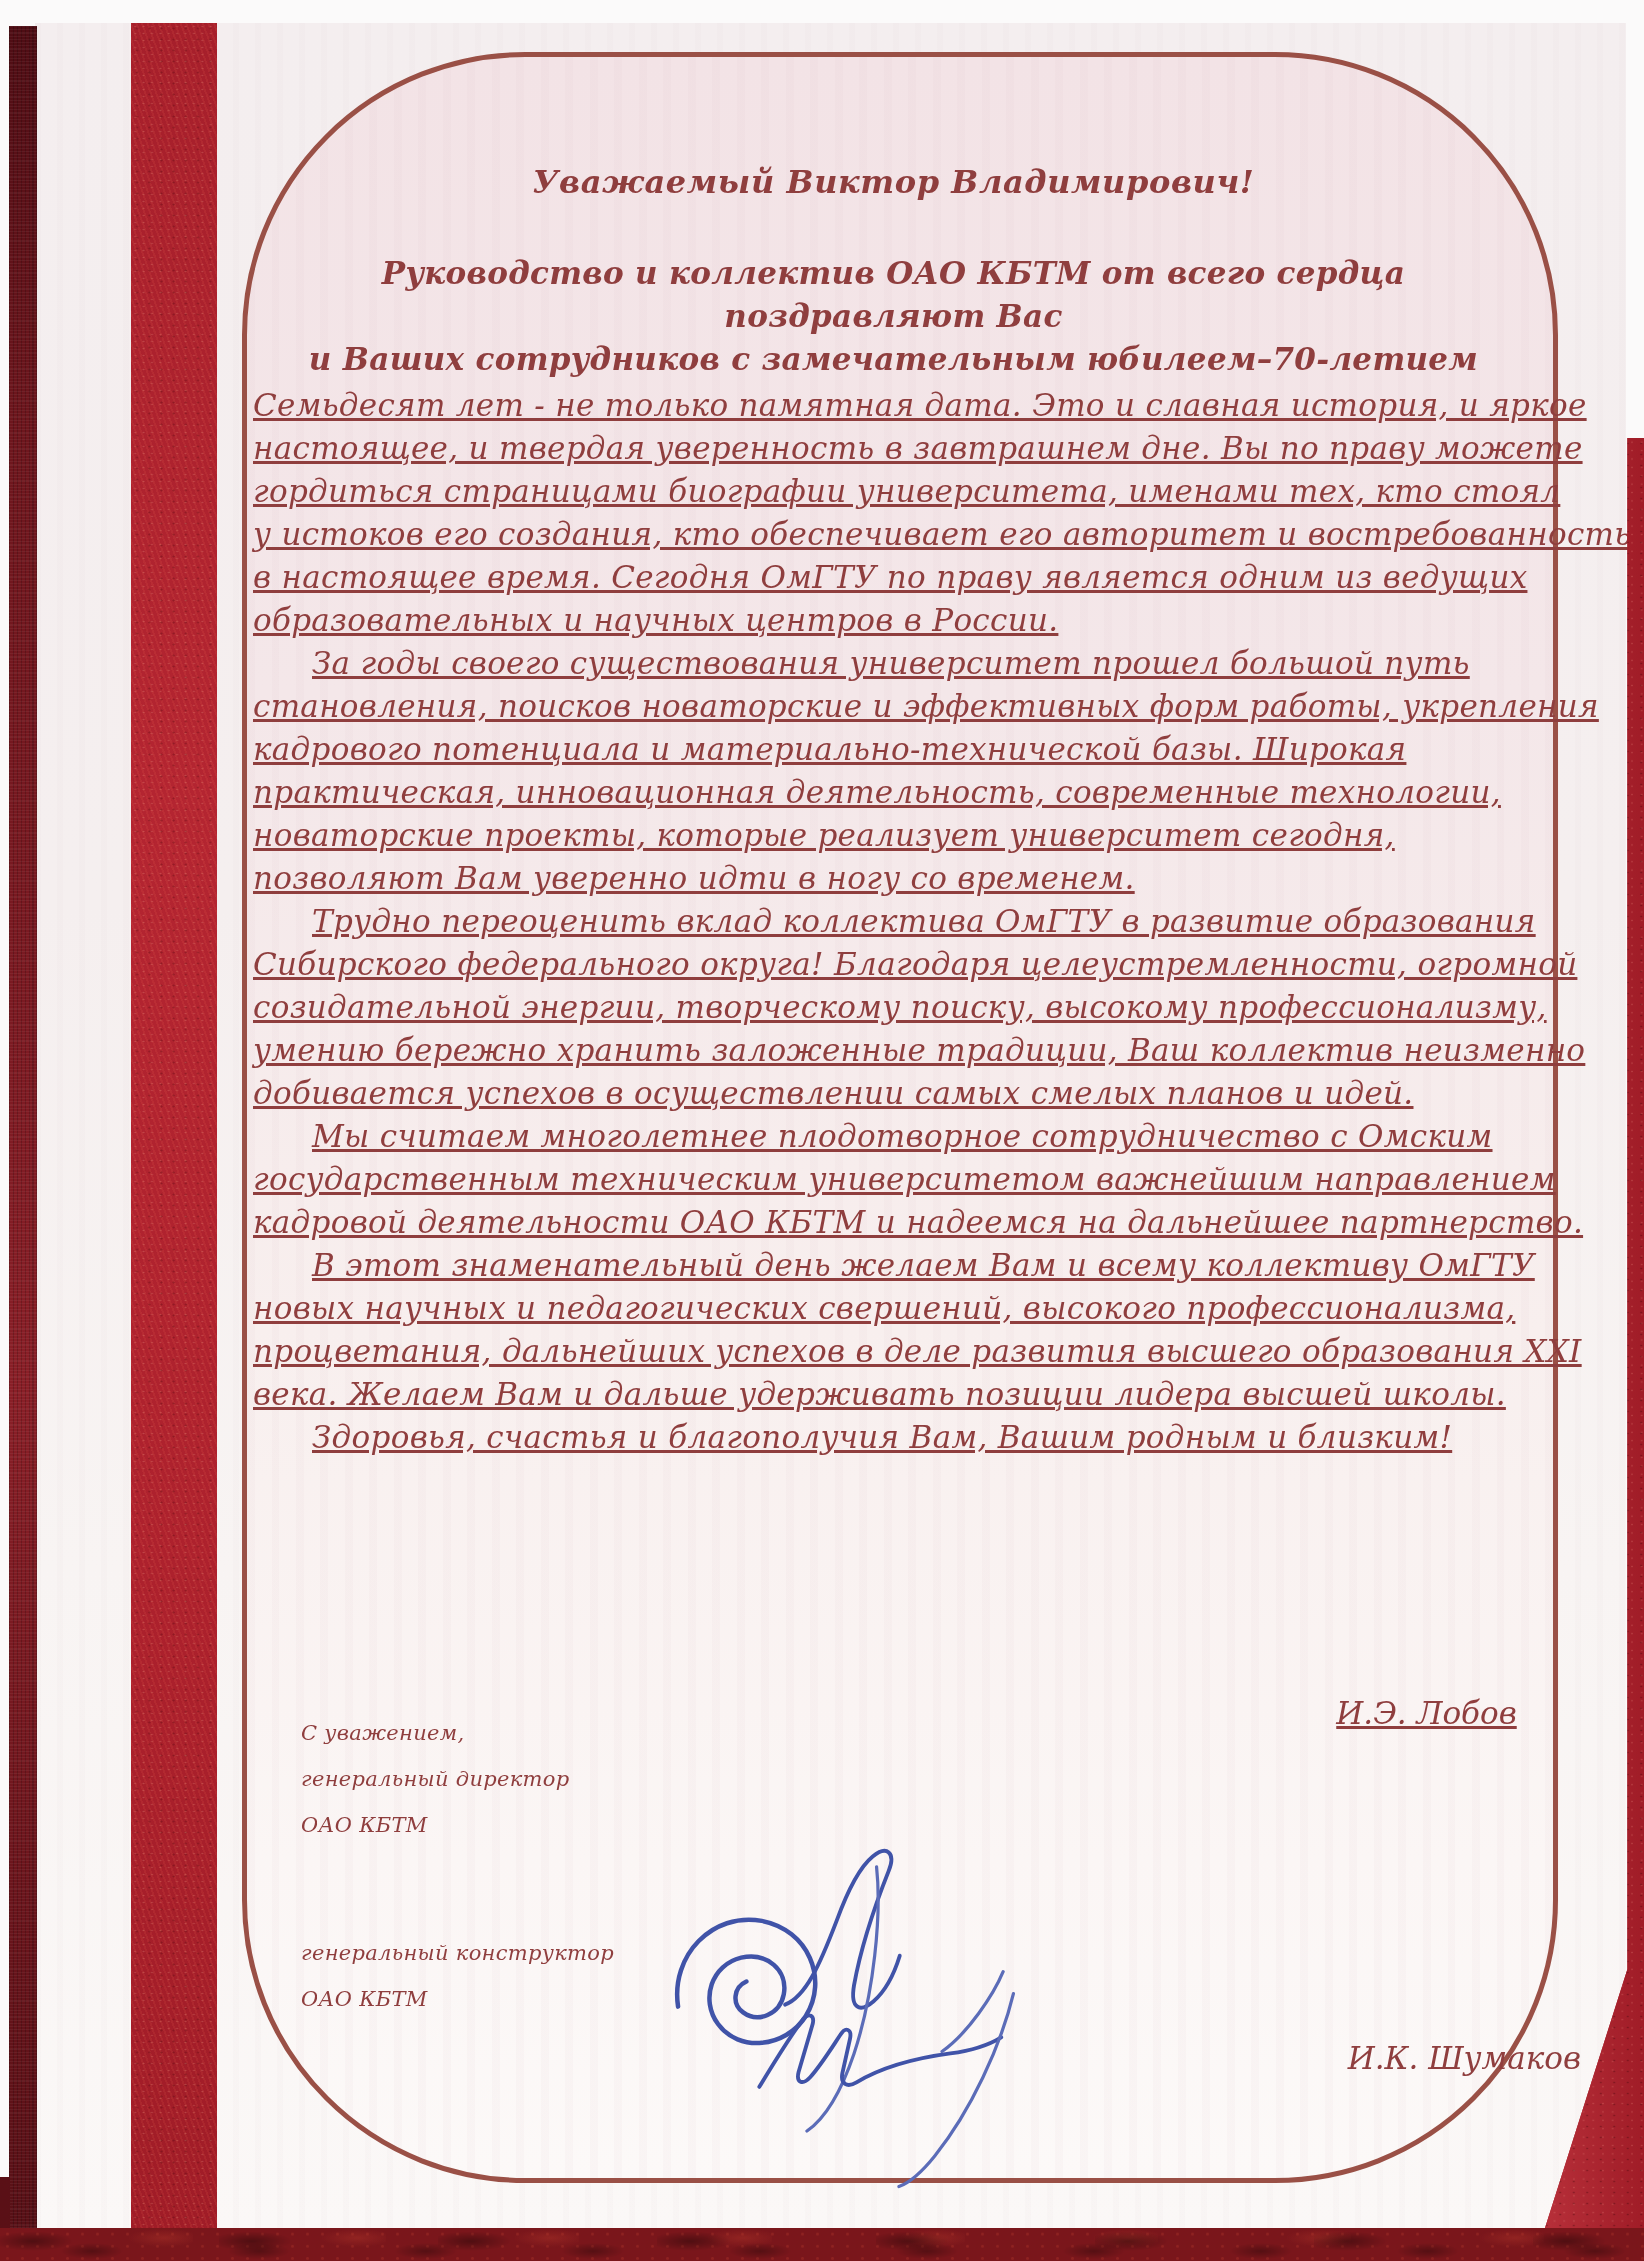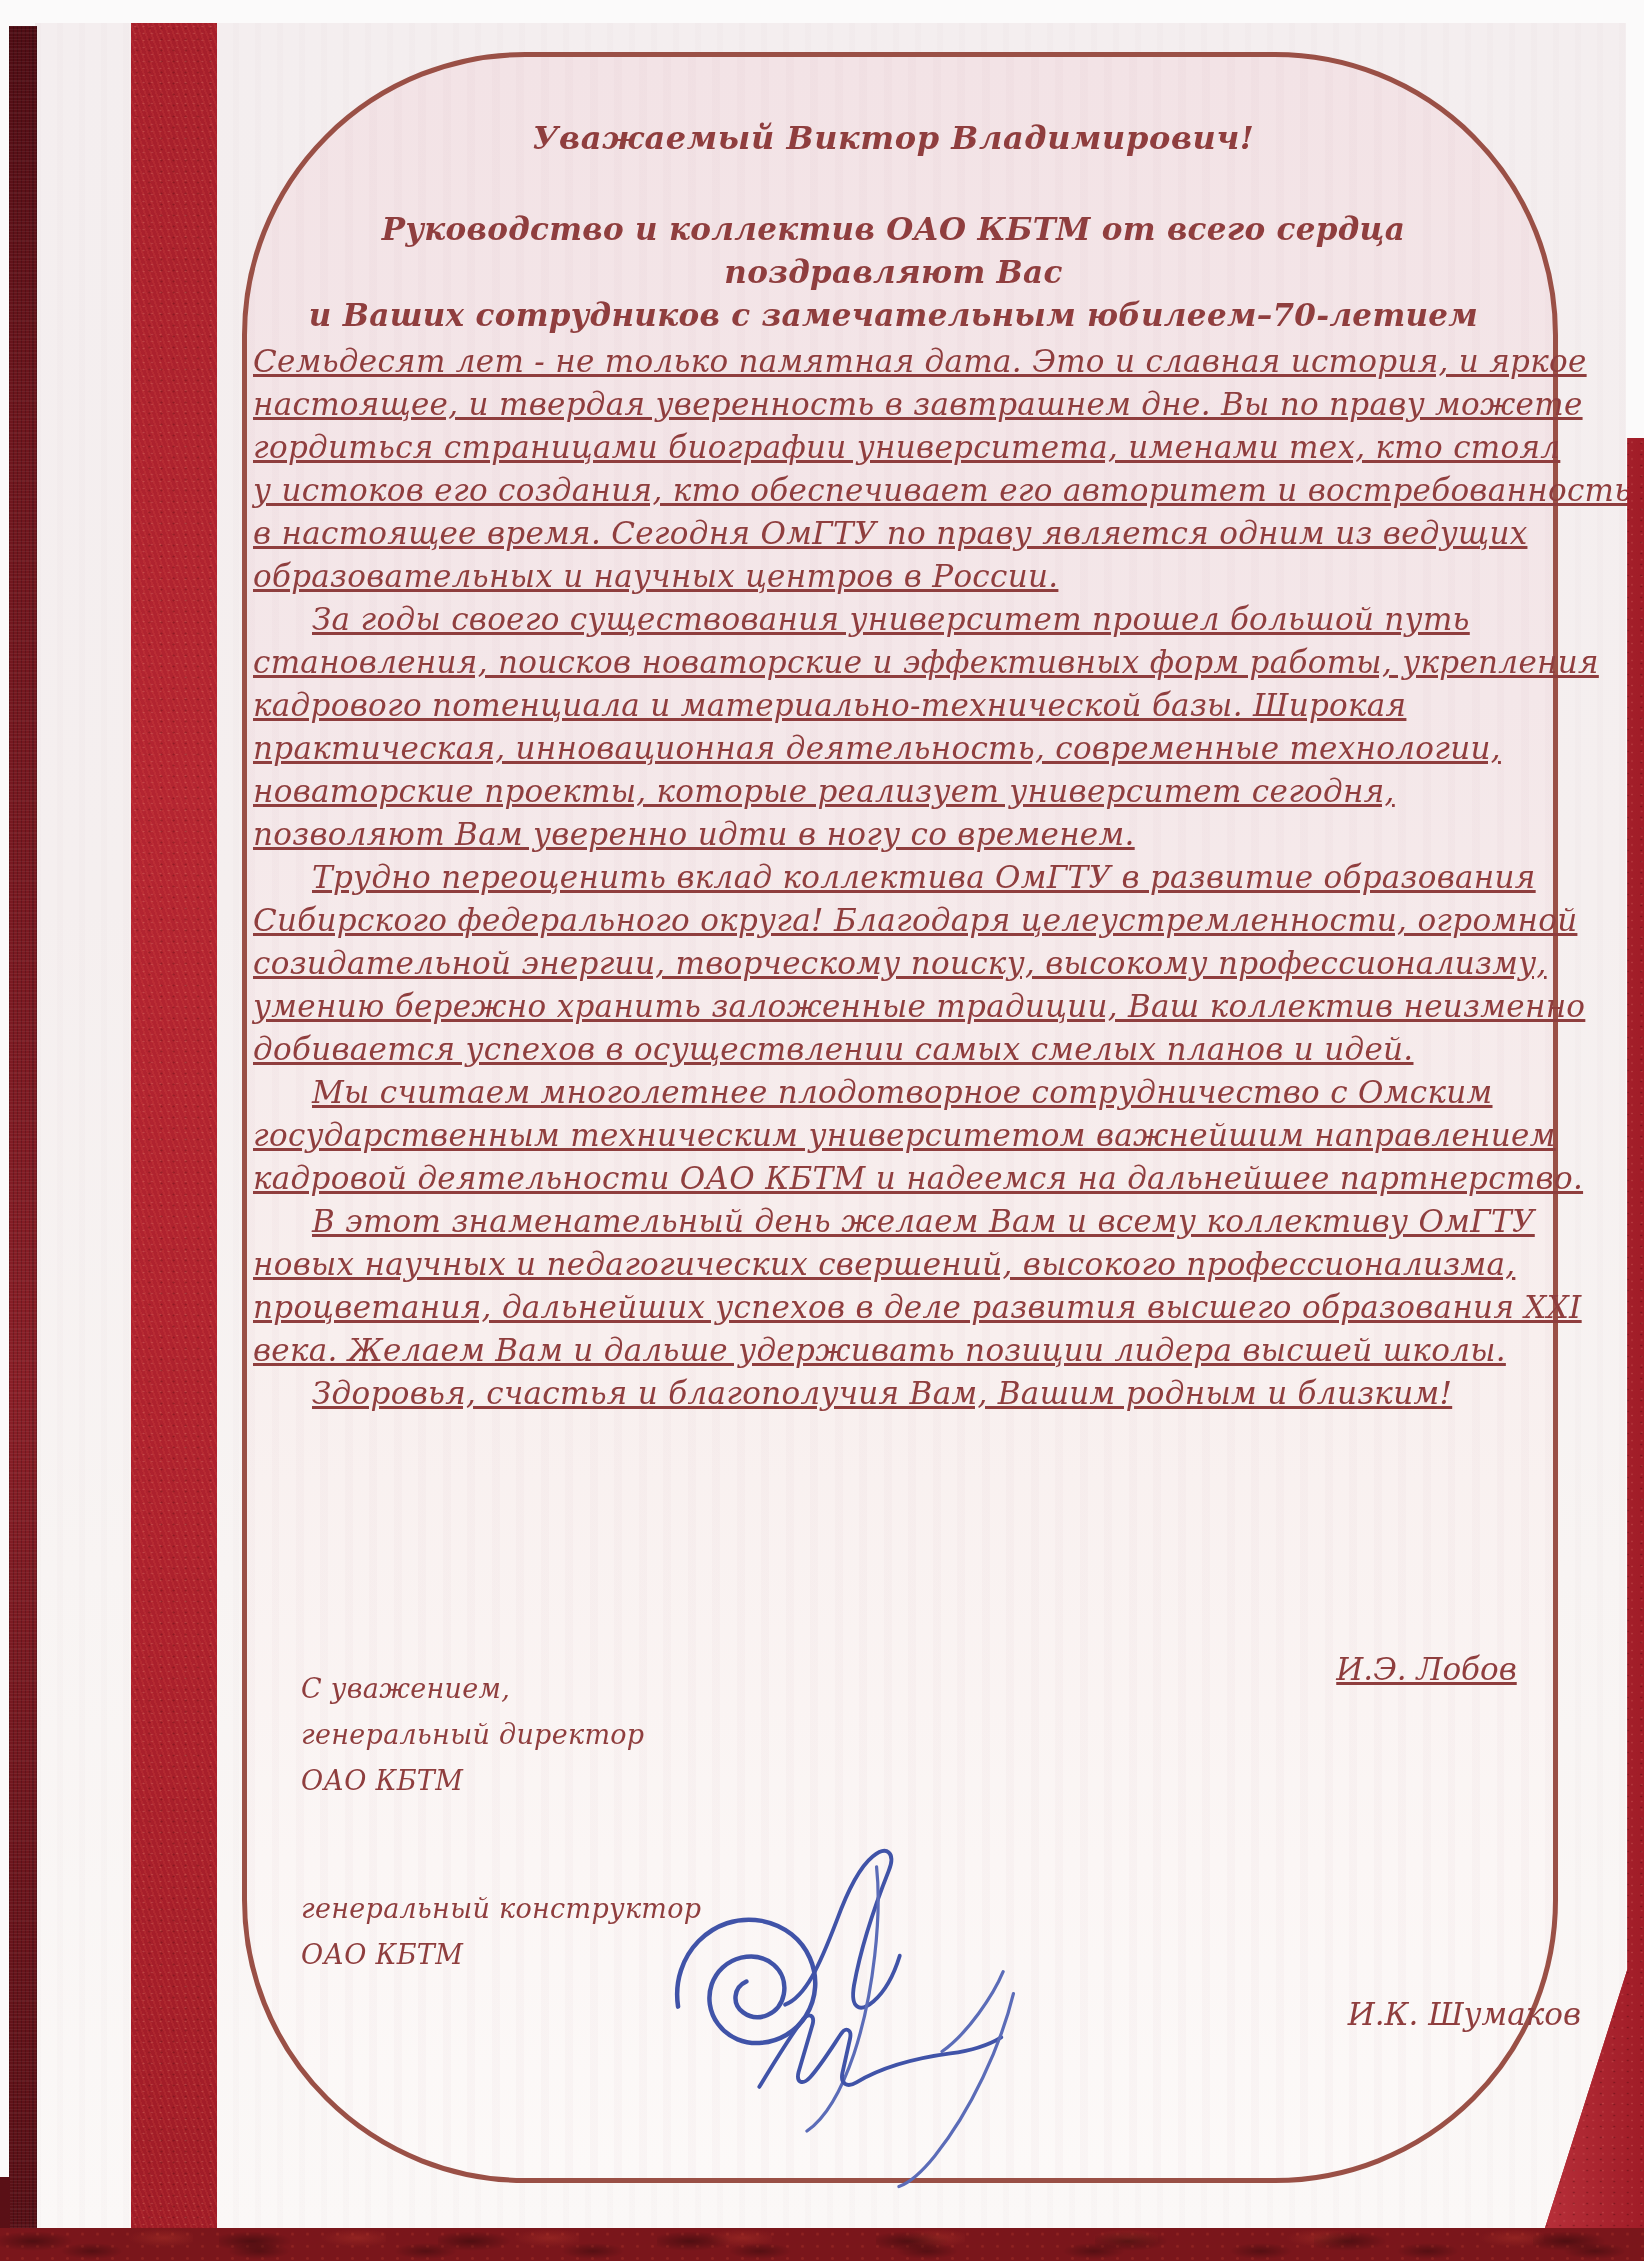--- a/index.html
+++ b/index.html
@@ -73,37 +73,37 @@
     left:242px;top:52px;width:1316px;height:2131px;
     box-sizing:border-box;
     border:5.8px solid #9a5046;
     border-radius:283px;
     background:
       repeating-linear-gradient(90deg, rgba(205,170,180,0.06) 0 7.7px, rgba(255,255,255,0) 7.7px 24.5px),
       linear-gradient(180deg,#f3e3e6 0%,#f4e7e9 30%,#f8efee 60%,#fbf6f5 85%,#fcf9f8 100%);
   }
 
   
-  .txt{color:#8f3e3e;font-style:italic;}
+  .txt{color:#8f3e3e;font-style:italic;margin-top:44px;}
   .heading{
     left:254px;top:119px;width:1279px;
     font-size:32px;font-weight:bold;text-align:center;letter-spacing:0.6px;
   }
   .opening{
     left:254px;top:208px;width:1279px;
     font-size:31px;font-weight:bold;text-align:center;line-height:43px;letter-spacing:0.3px;
   }
   .bodytext{
     left:253px;top:340px;width:1281px;
     font-size:31px;line-height:43px;letter-spacing:0.3px;text-decoration:underline;
   }
   .bodytext .bline{white-space:nowrap;}
   .bodytext .ind{padding-left:59px;}
 
-  .sigline{font-size:27px;line-height:46px;letter-spacing:0.3px;}
+  .sigline{font-size:21px;line-height:46px;letter-spacing:0.3px;}
   .sig-block-1{left:301px;top:1666px;width:580px;}
   .sig-block-2{left:301px;top:1886px;width:580px;}
   .sig-name{font-size:31px;white-space:nowrap;}
   .name-1{left:1285px;top:1651px;width:283px;text-align:center;text-decoration:underline;}
   .name-2{left:1285px;top:1996px;width:296px;text-align:right;}
 
   
   .sig-svg{pointer-events:none;}
   .ink{fill:none;stroke:#4053a8;stroke-linecap:round;stroke-linejoin:round;}
   .ink.thin{stroke:#5b6cb8;}

